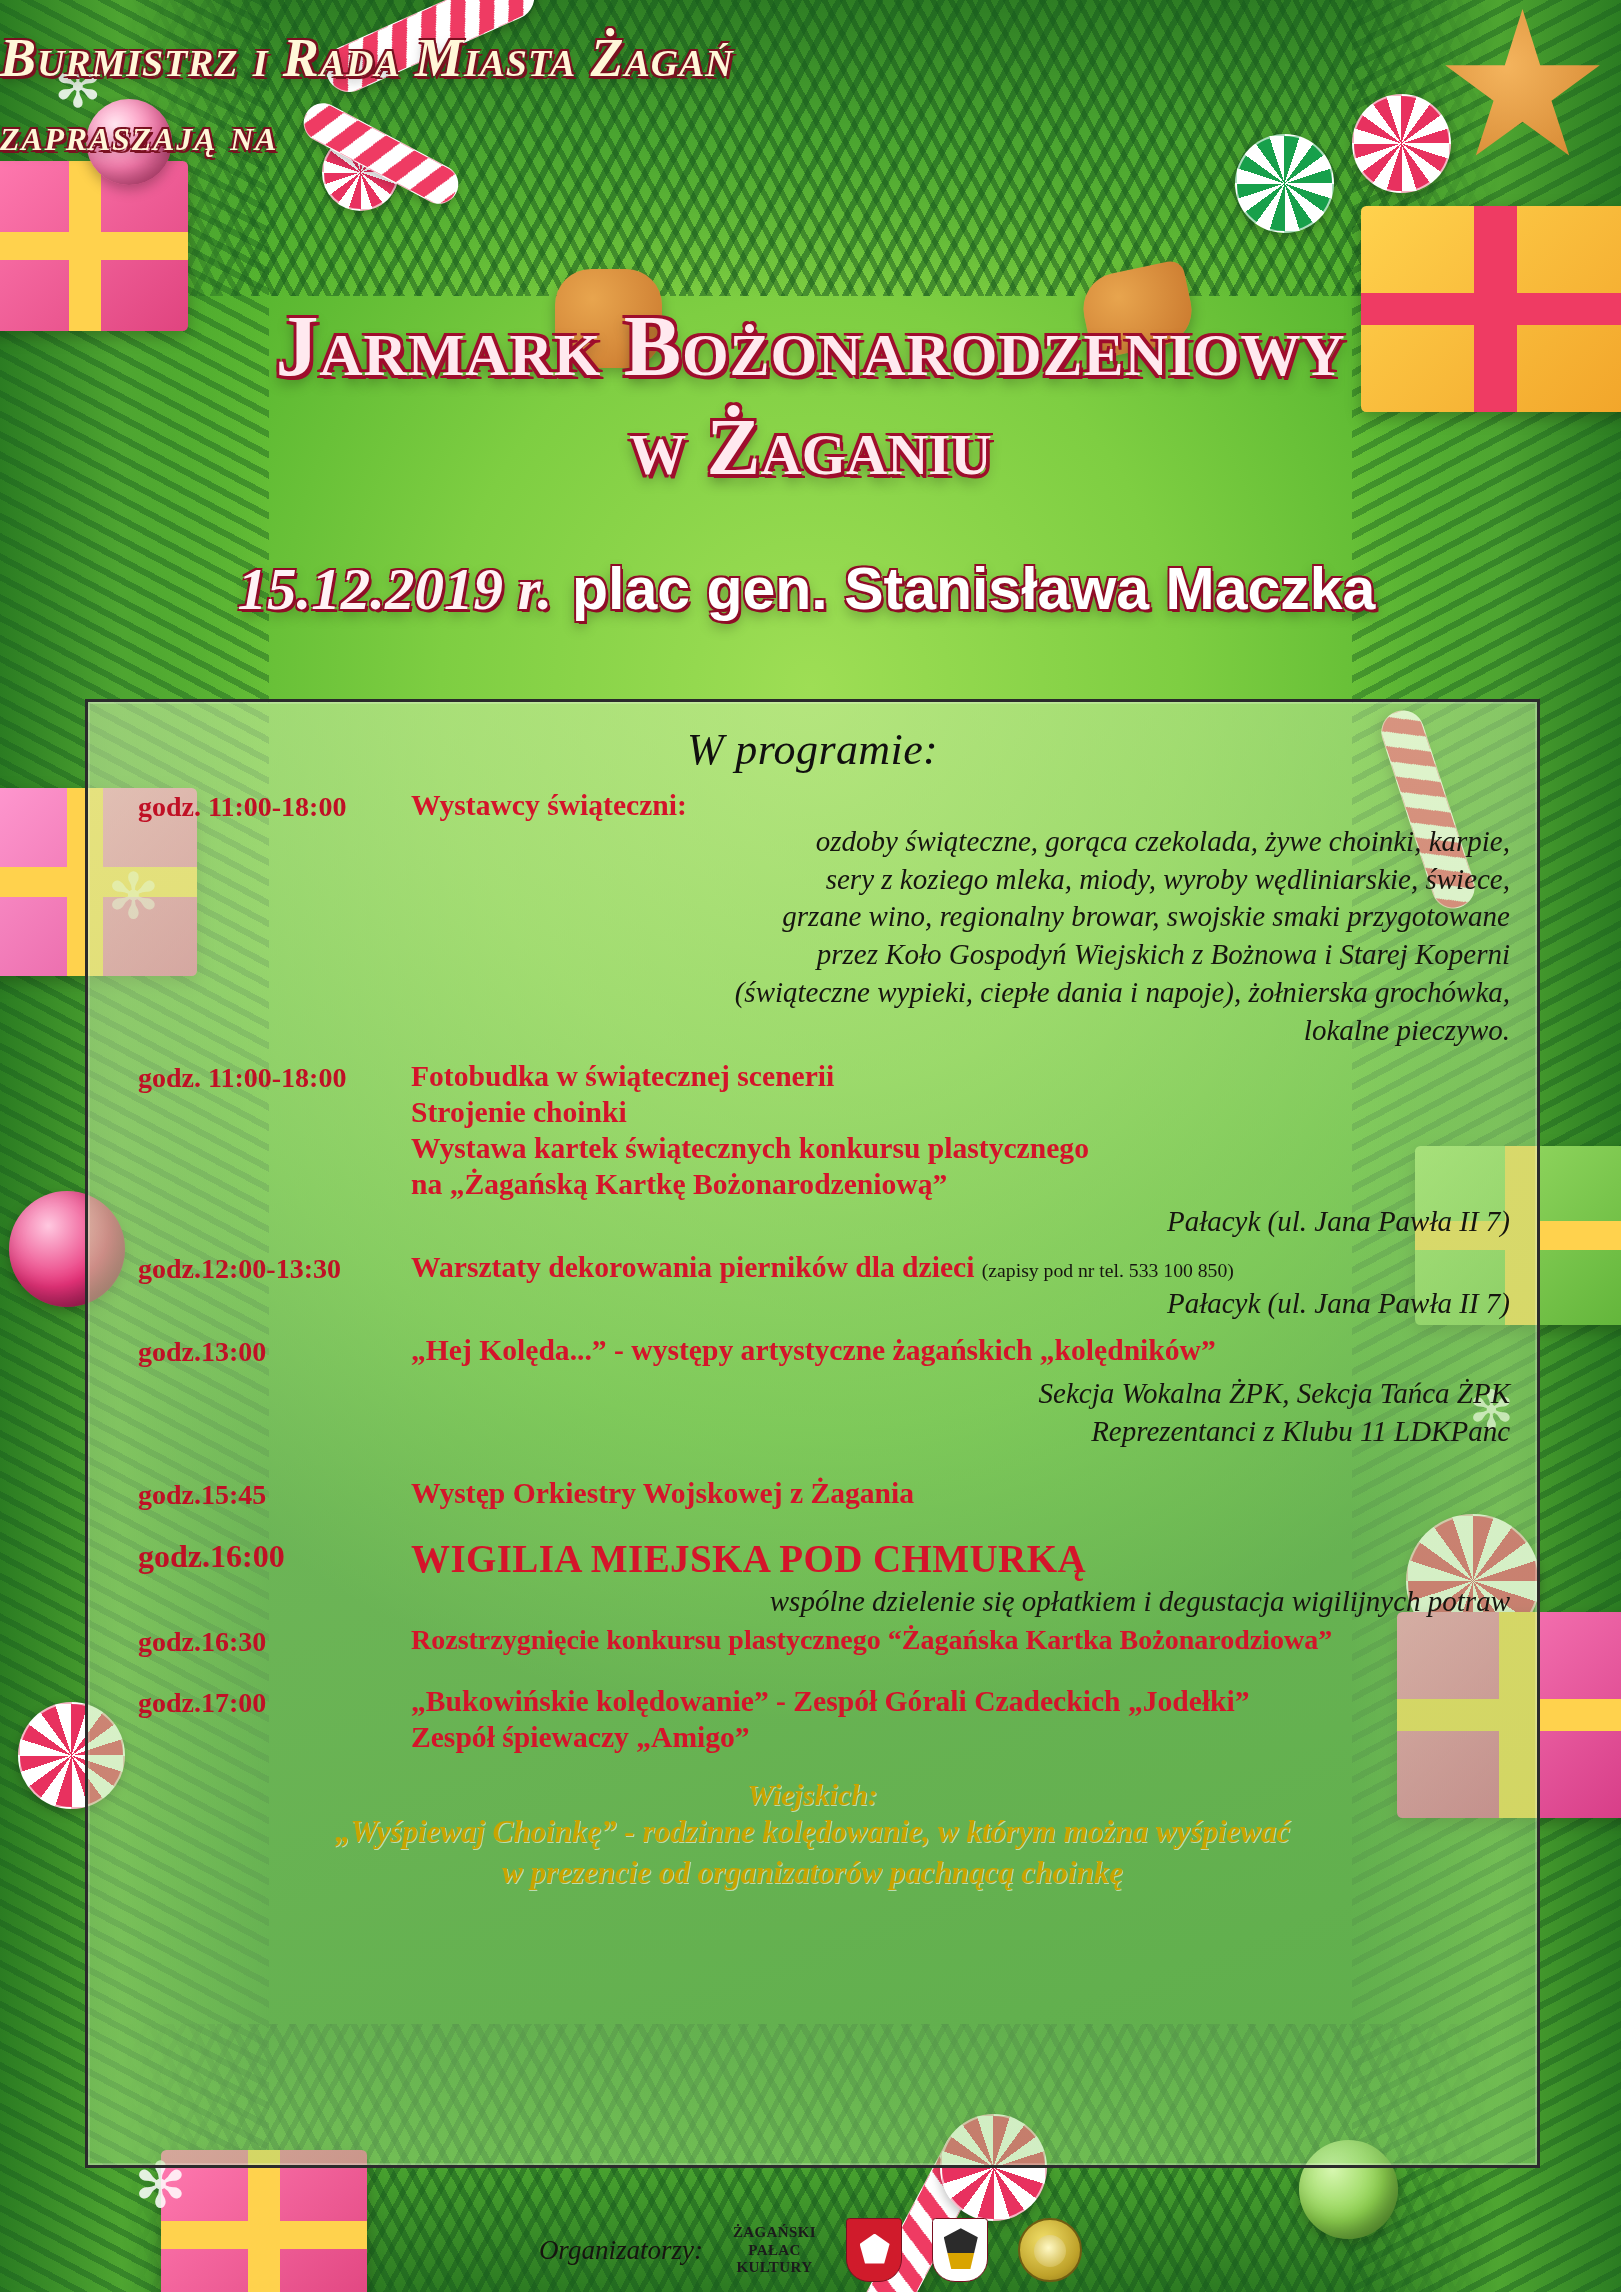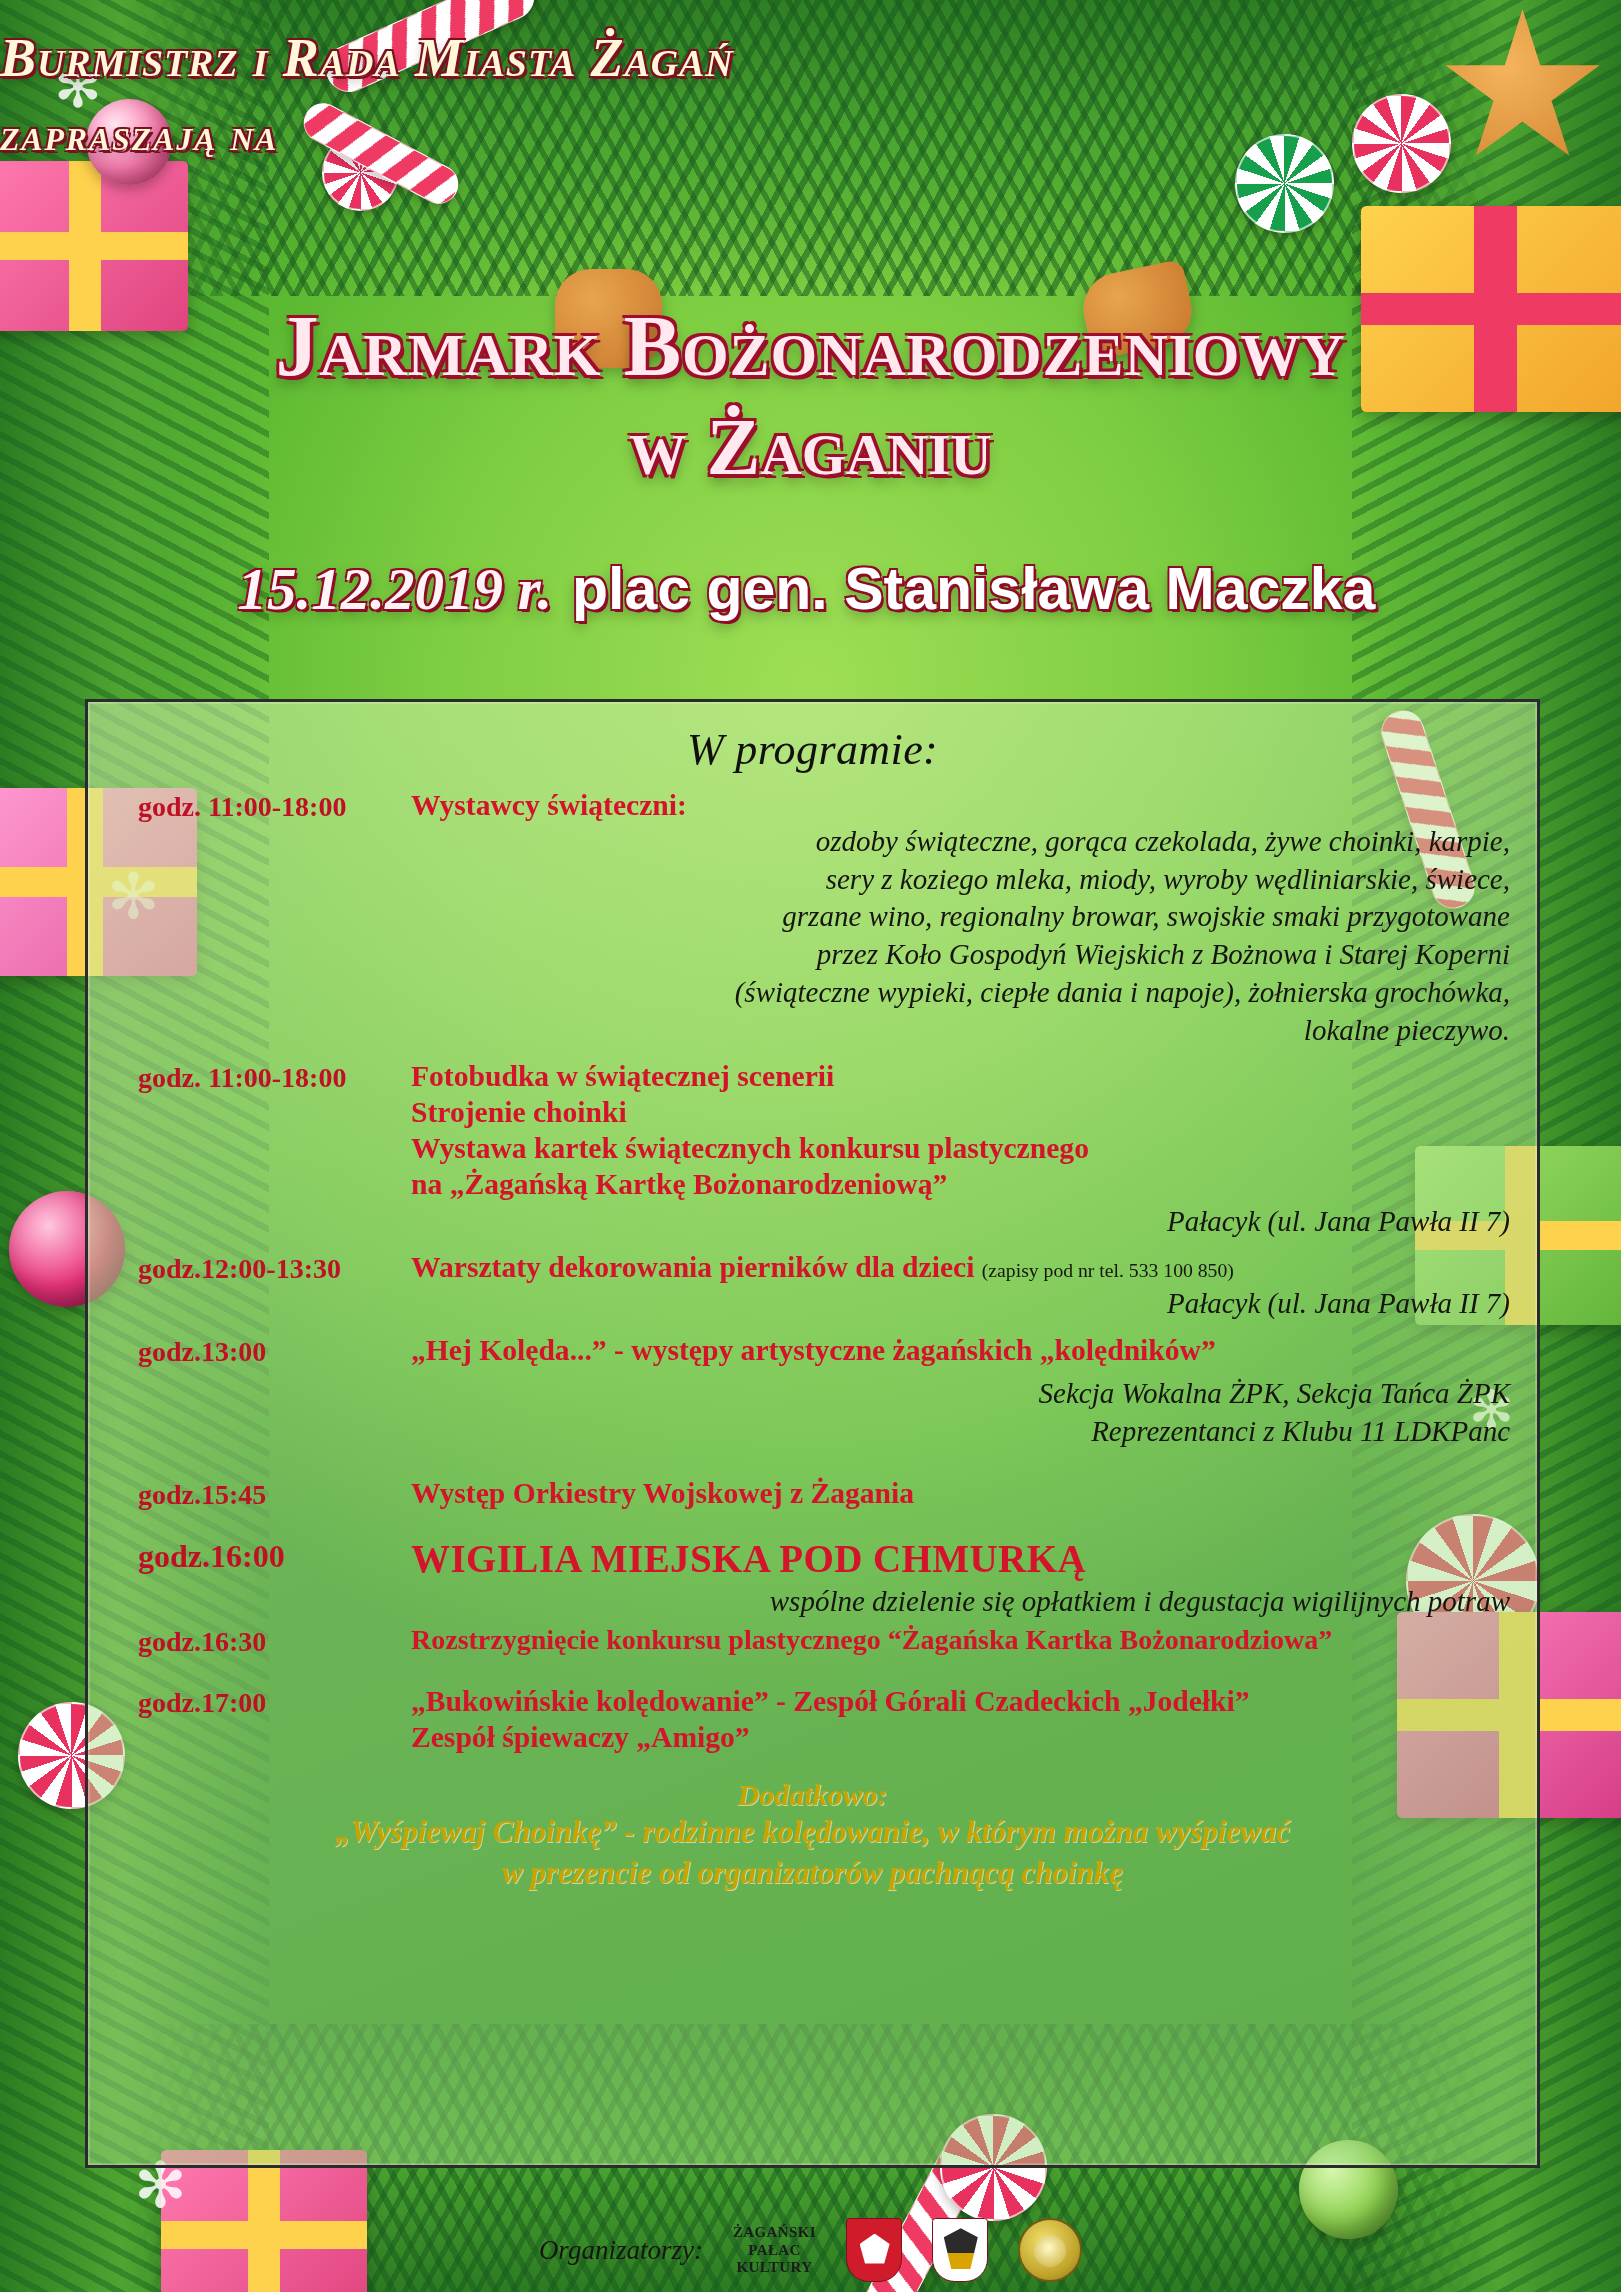--- a/index.html
+++ b/index.html
@@ -470,21 +470,21 @@
 
     <div class="row">
       <div class="time">godz.17:00</div>
       <div class="content">
         <div class="red-bold">„Bukowińskie kolędowanie” - Zespół Górali Czadeckich „Jodełki”</div>
         <div class="red-bold">Zespół śpiewaczy „Amigo”</div>
       </div>
     </div>
 
     <div class="extra">
-      <div class="x-title">Dodatkowo:</div>
+      <div class="x-title">Wiejskich:</div>
       <div class="x-line">„Wyśpiewaj Choinkę” - rodzinne kolędowanie, w którym można wyśpiewać</div>
       <div class="x-line">w prezencie od organizatorów pachnącą choinkę</div>
     </div>
   </div>
 
   <div class="footer">
     <div class="org-label">Organizatorzy:</div>
     <div class="logo-zpk">
       <div>ŻAGAŃSKI</div>
       <div>PAŁAC</div>

